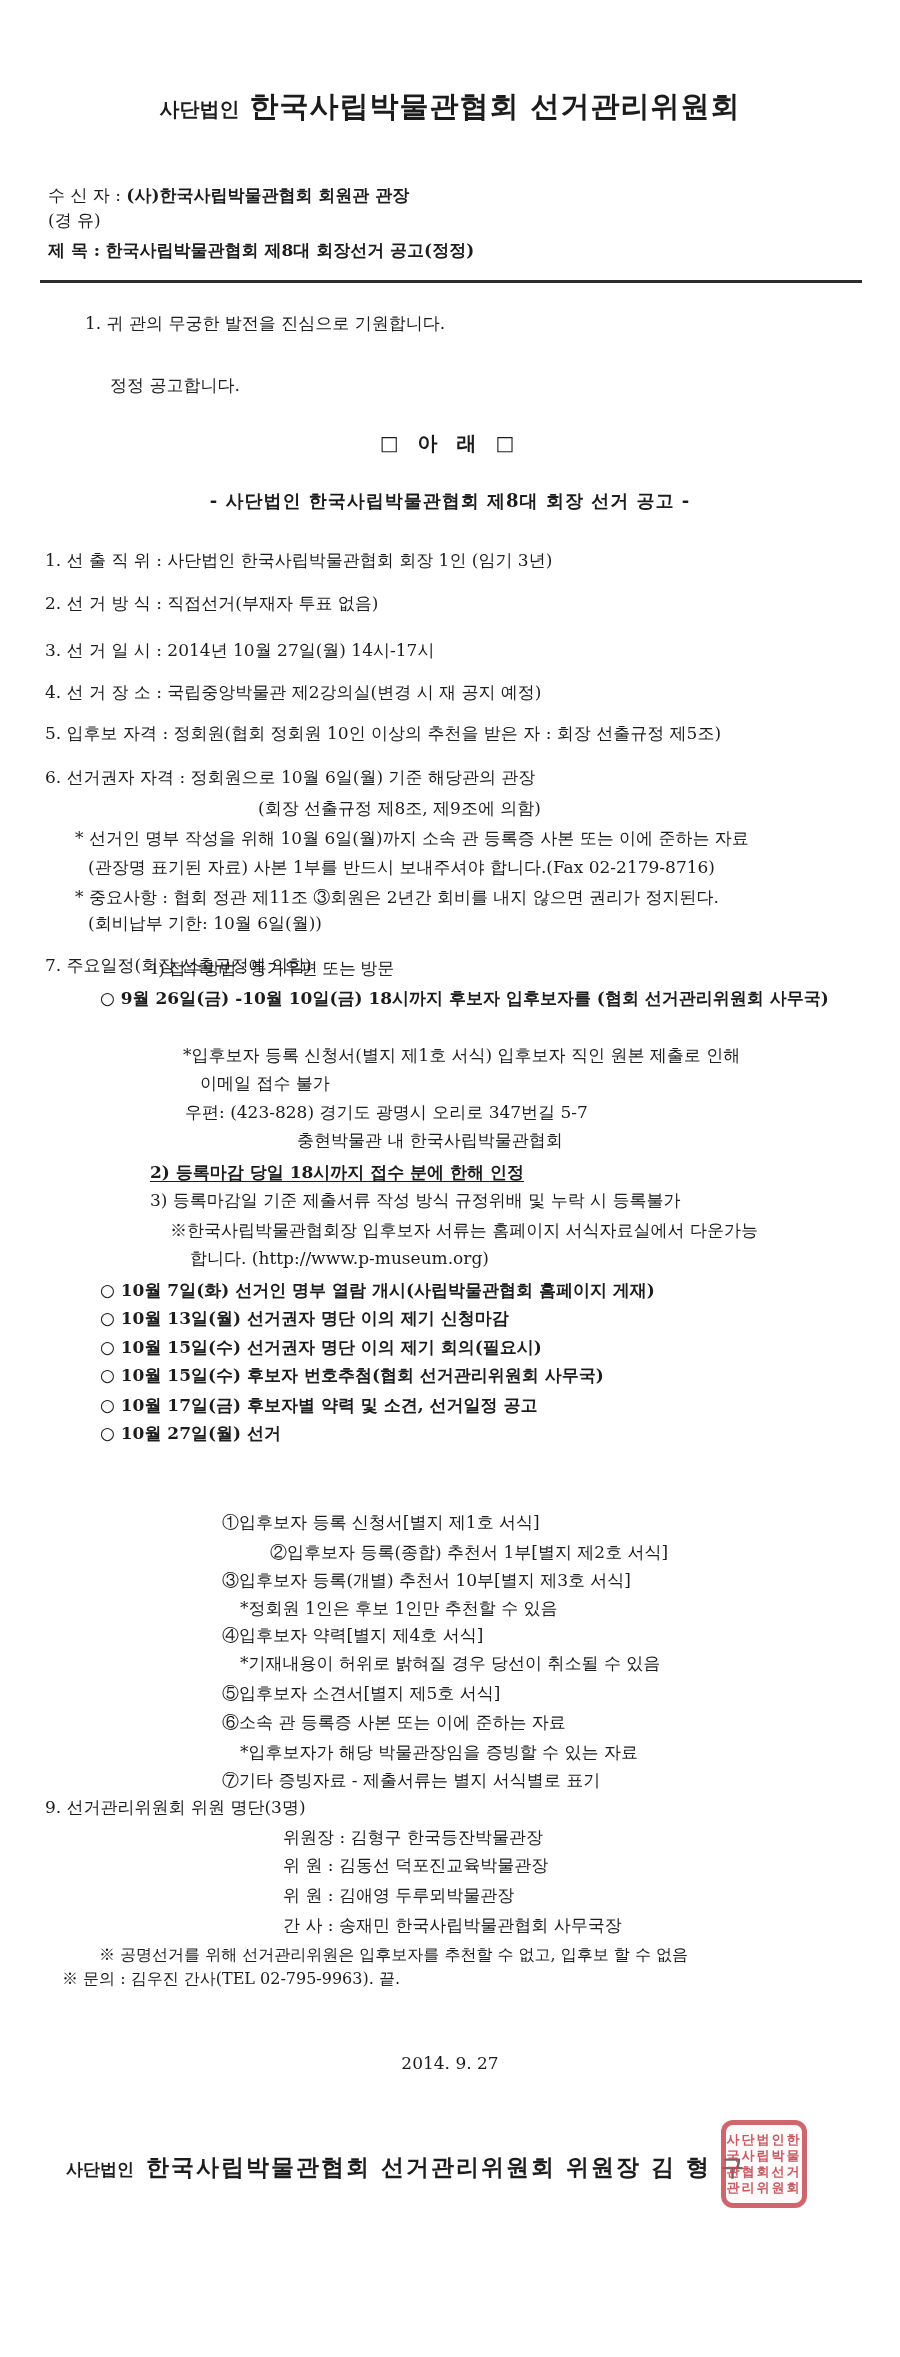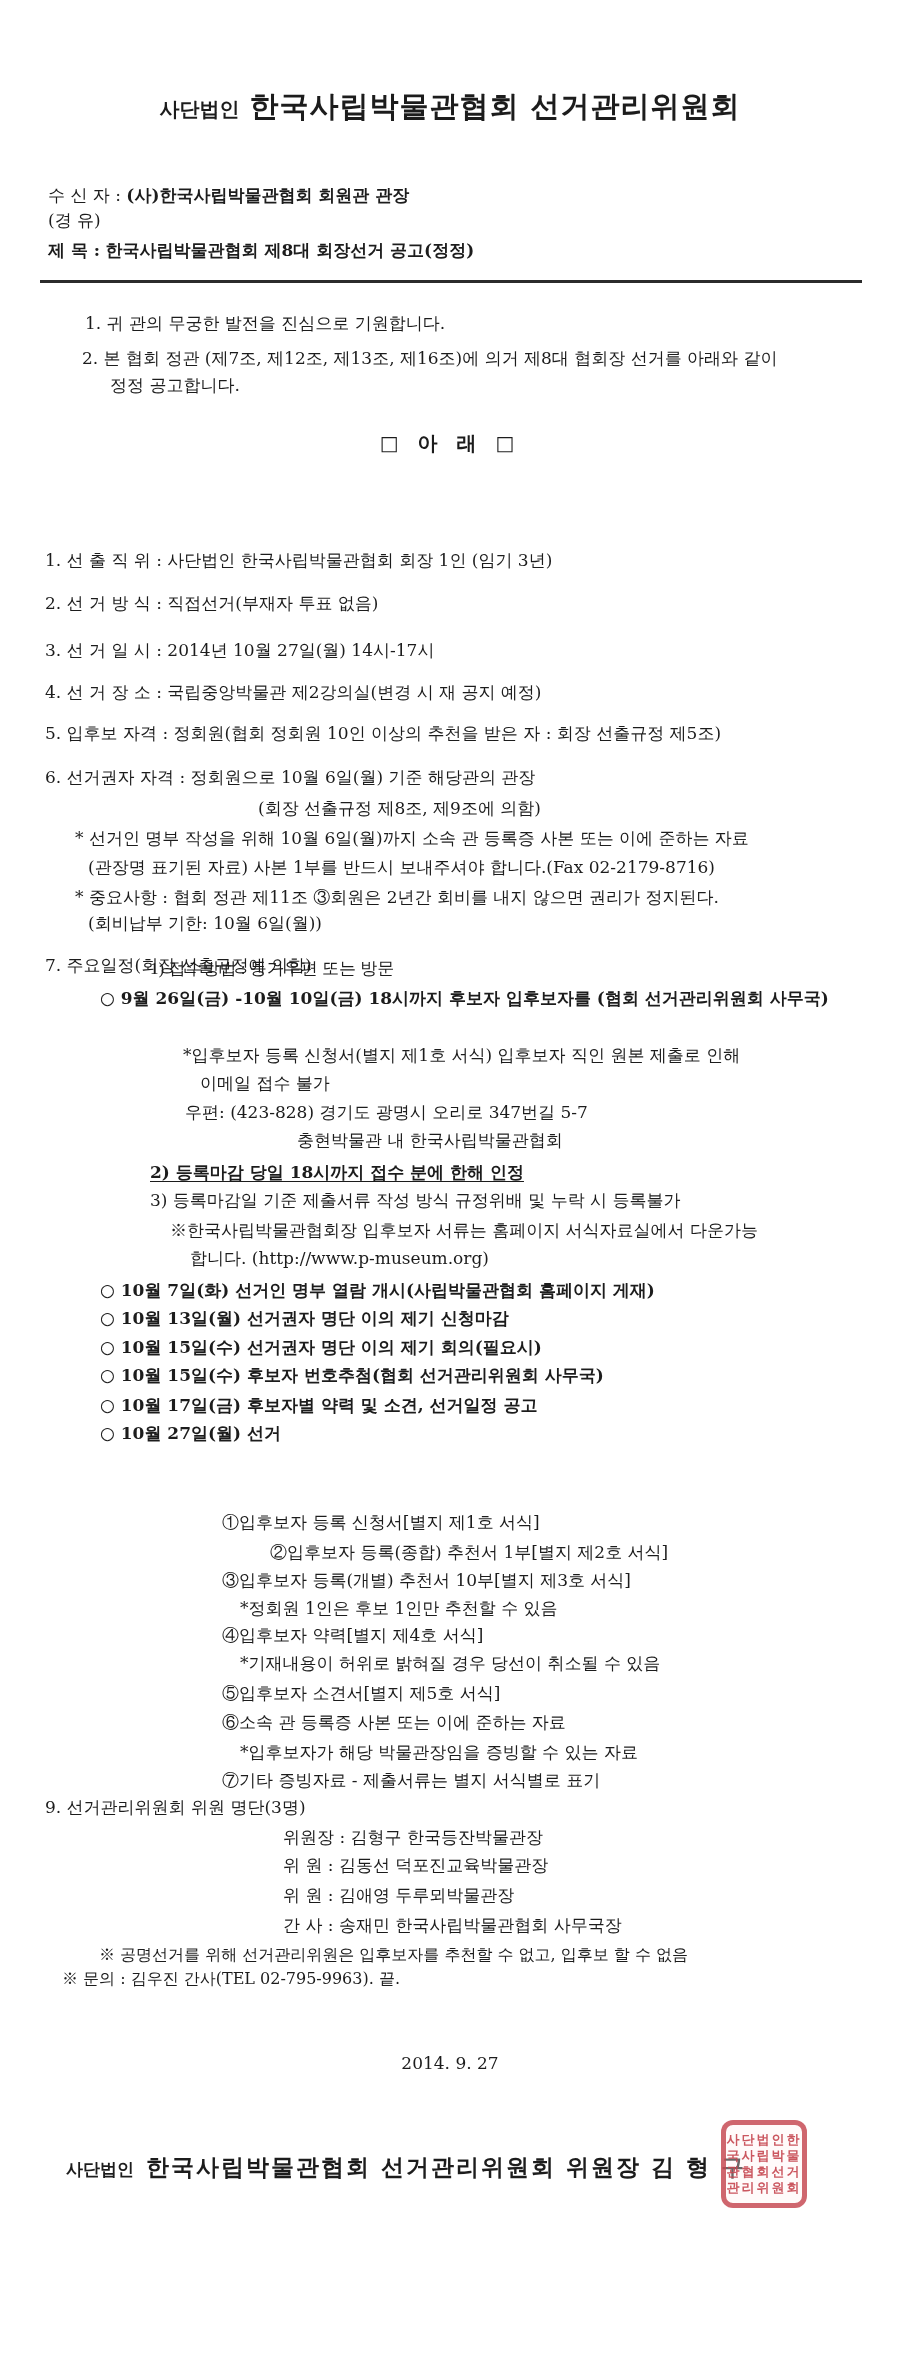--- a/index.html
+++ b/index.html
@@ -75,24 +75,24 @@
   </div>
   <div class="line" style="top:208px;left:48px;">(경    유)</div>
   <div class="line" style="top:238px;left:48px;">
     <span class="bold">제      목 :</span>
     <span class="bold">한국사립박물관협회 제8대 회장선거 공고(정정)</span>
   </div>
 
   <div class="rule"></div>
 
   <div class="line" style="top:311px;left:85px;">1. 귀 관의 무궁한 발전을 진심으로 기원합니다.</div>
-  <div class="line" style="top:346px;left:82px;">2. 본 협회 정관 (제7조, 제12조, 제13조, 제16조)에 의거 제8대 협회장 선거를 아래와 같이</div>
   <div class="line" style="top:373px;left:110px;">정정 공고합니다.</div>
 
   <div class="line center marker" style="top:431px;">□ 아 래 □</div>
+  <div class="line center ann-title" style="top:489px;">- 사단법인 한국사립박물관협회 제8대 회장 선거 공고 -</div>
 
   <div class="line" style="top:548px;left:45px;">1. 선 출 직 위 : 사단법인 한국사립박물관협회 회장 1인 (임기 3년)</div>
   <div class="line" style="top:591px;left:45px;">2. 선 거 방 식 : 직접선거(부재자 투표 없음)</div>
   <div class="line" style="top:638px;left:45px;">3. 선 거 일 시 : 2014년 10월 27일(월) 14시-17시</div>
   <div class="line" style="top:680px;left:45px;">4. 선 거 장 소 : 국립중앙박물관 제2강의실(변경 시 재 공지 예정)</div>
   <div class="line" style="top:721px;left:45px;">5. 입후보 자격 : 정회원(협회 정회원 10인 이상의 추천을 받은 자 : 회장 선출규정 제5조)</div>
   <div class="line" style="top:765px;left:45px;">6. 선거권자 자격 : 정회원으로 10월 6일(월) 기준 해당관의 관장</div>
   <div class="line" style="top:796px;left:258px;">(회장 선출규정 제8조, 제9조에 의함)</div>
   <div class="line" style="top:826px;left:75px;">* 선거인 명부 작성을 위해 10월 6일(월)까지 소속 관 등록증 사본 또는 이에 준하는 자료</div>
   <div class="line" style="top:855px;left:88px;">(관장명 표기된 자료) 사본 1부를 반드시 보내주셔야 합니다.(Fax 02-2179-8716)</div>

